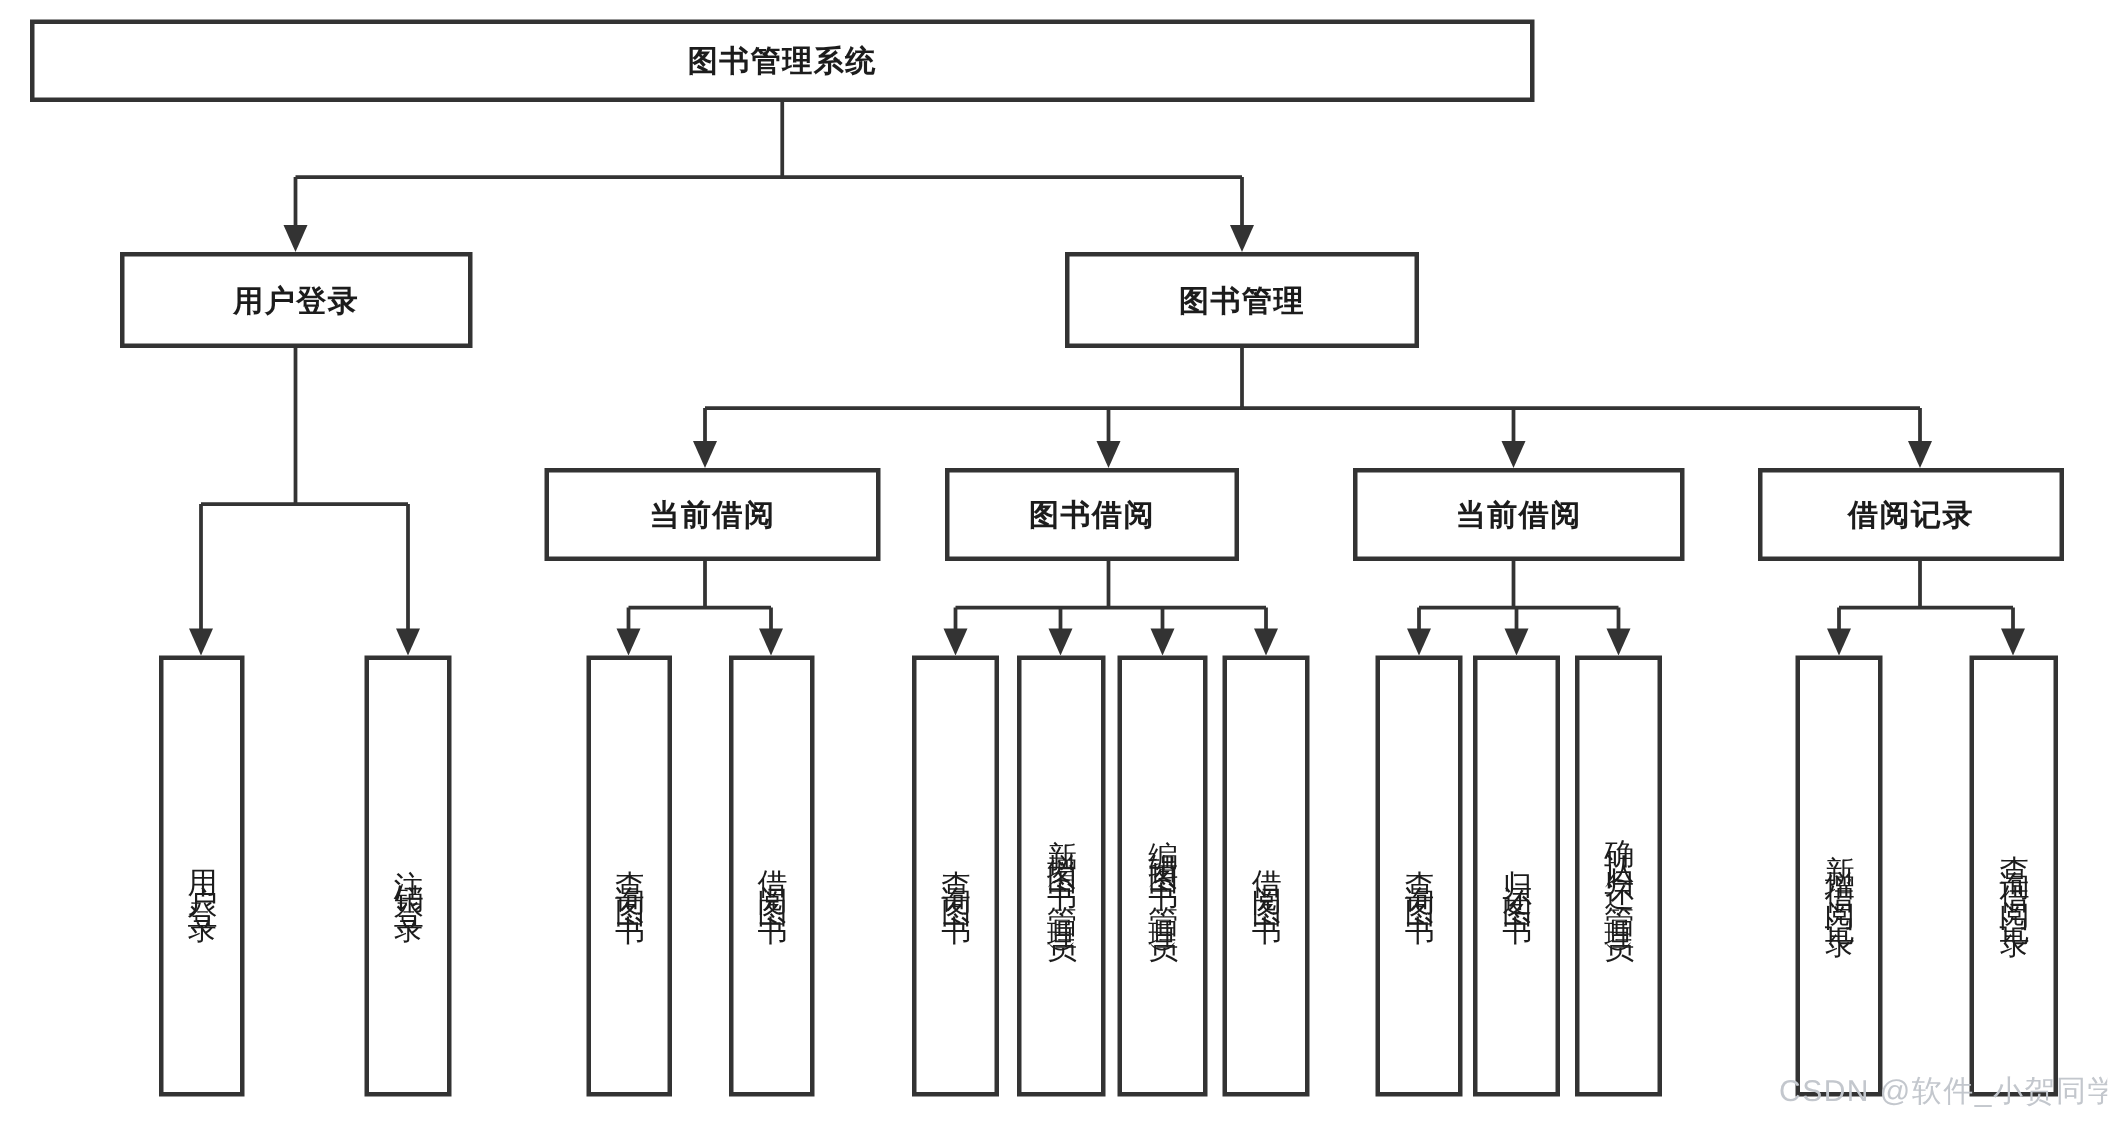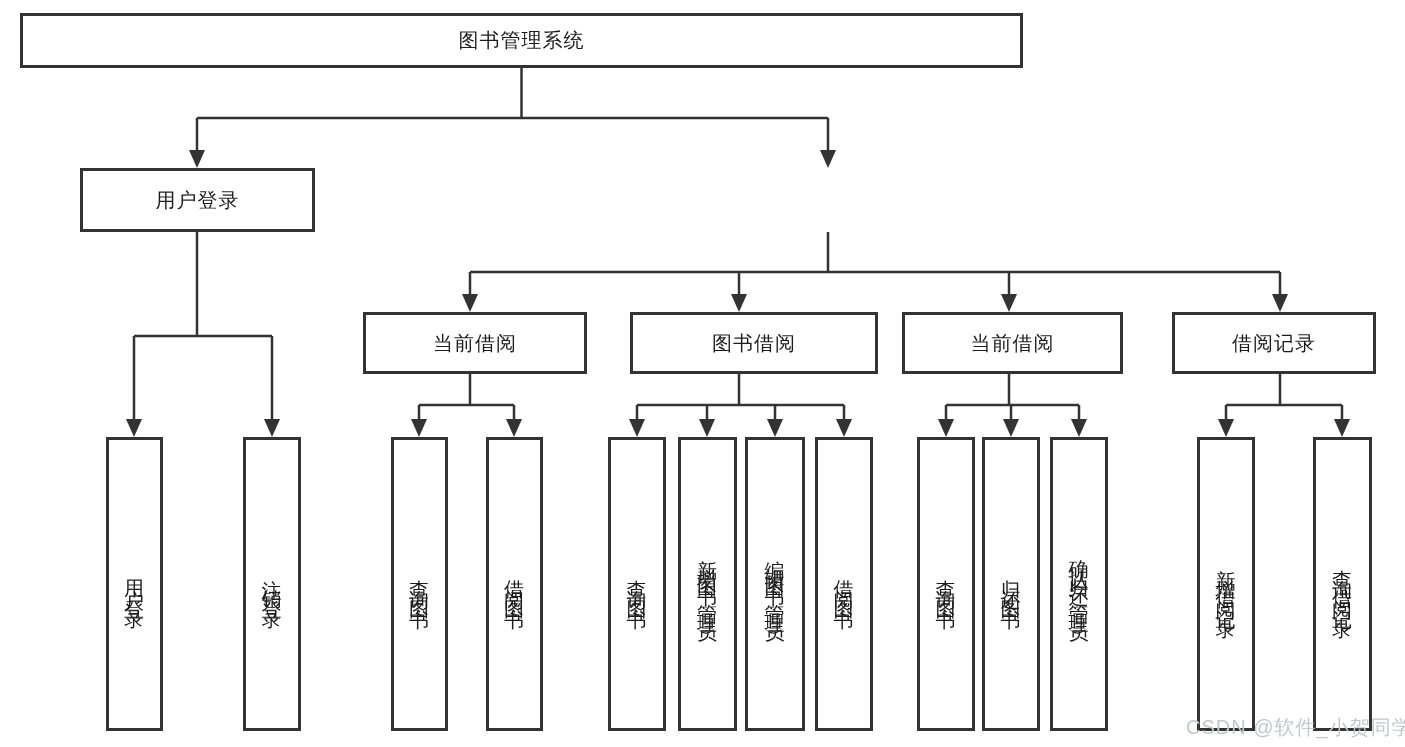--- a/index.html
+++ b/index.html
@@ -12,20 +12,21 @@
   }
   .connectors{position:absolute;left:0;top:0;z-index:1;}
   .node{
     position:absolute;
     box-sizing:border-box;
     border:3px solid #333333;
     background:#ffffff;
     display:flex;align-items:center;justify-content:center;
     color:#1c1c1c;
     z-index:2;
+    font-weight:bold;
   }
   .node .hlabel{
     font-size:20px;
     letter-spacing:1px;
     white-space:nowrap;
   }
   .leaf{
     position:absolute;
     box-sizing:border-box;
     border:3px solid #333333;
@@ -99,25 +100,28 @@
     </g>
   </svg>
 
   <div class="node" style="left:20px;top:13px;width:1003px;height:55px;">
     <span class="hlabel">图书管理系统</span>
   </div>
 
   <div class="node" style="left:80px;top:168px;width:235px;height:64px;">
     <span class="hlabel">用户登录</span>
   </div>
+  <div class="node" style="left:710px;top:168px;width:236px;height:64px;">
+    <span class="hlabel">图书管理</span>
+  </div>
 
   <div class="node" style="left:363px;top:312px;width:224px;height:62px;">
     <span class="hlabel">当前借阅</span>
   </div>
-  <div class="node" style="left:630px;top:312px;width:248px;height:62px;">
+  <div class="node" style="left:630px;top:312px;width:196px;height:62px;">
     <span class="hlabel">图书借阅</span>
   </div>
   <div class="node" style="left:902px;top:312px;width:221px;height:62px;">
     <span class="hlabel">当前借阅</span>
   </div>
   <div class="node" style="left:1172px;top:312px;width:204px;height:62px;">
     <span class="hlabel">借阅记录</span>
   </div>
 
   <div class="leaf" style="left:106px;width:57px;">

